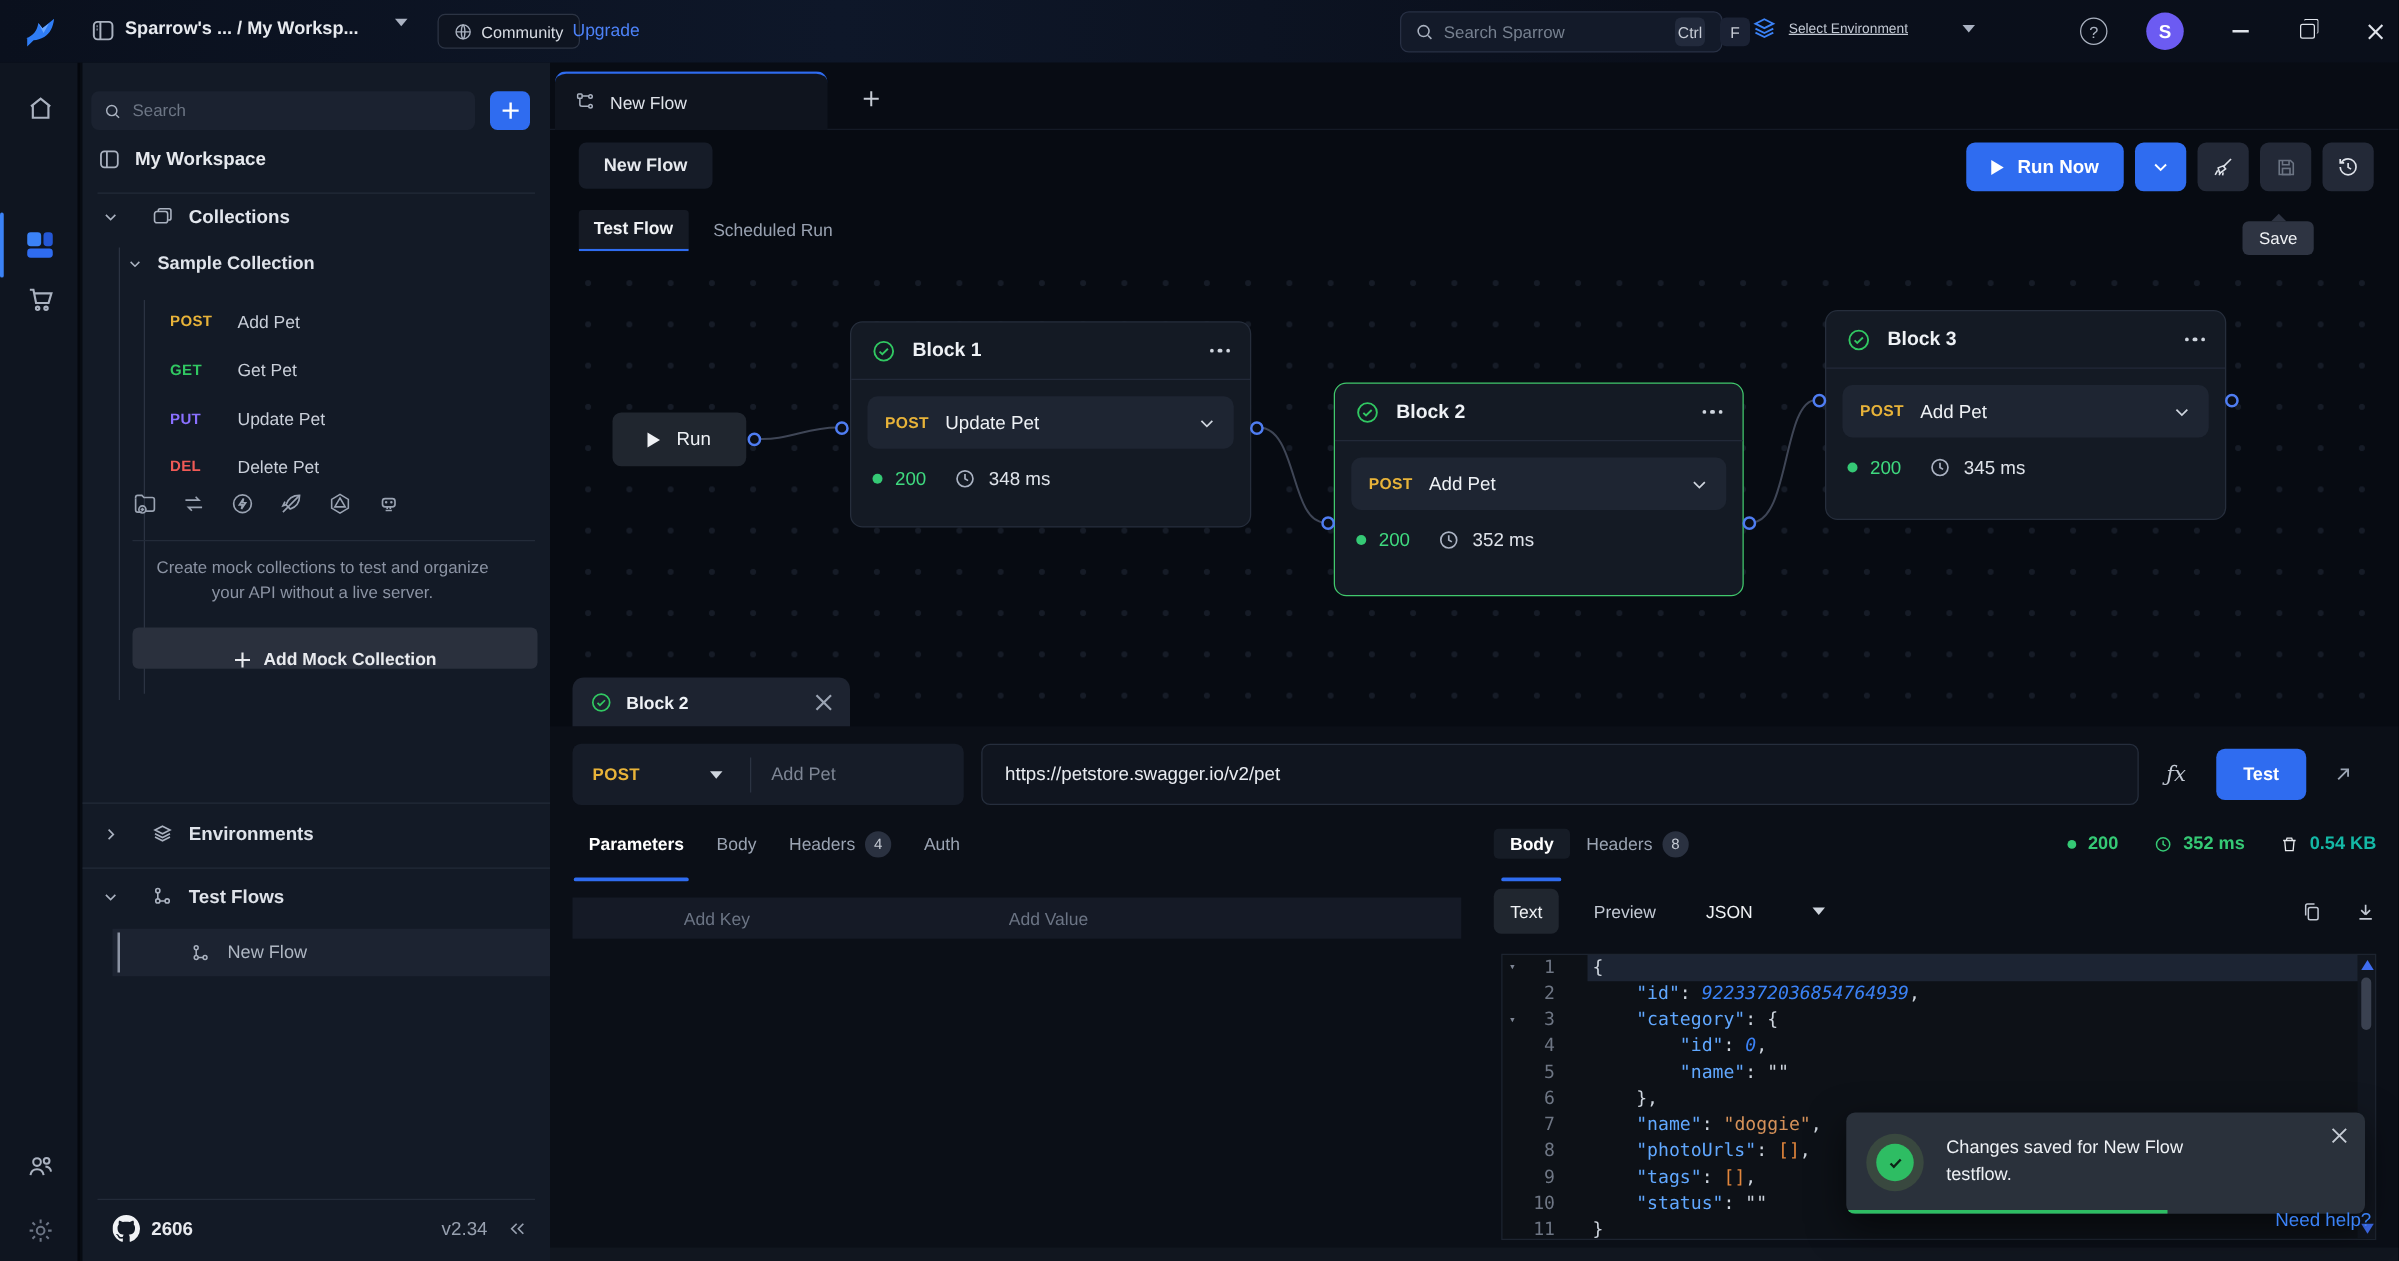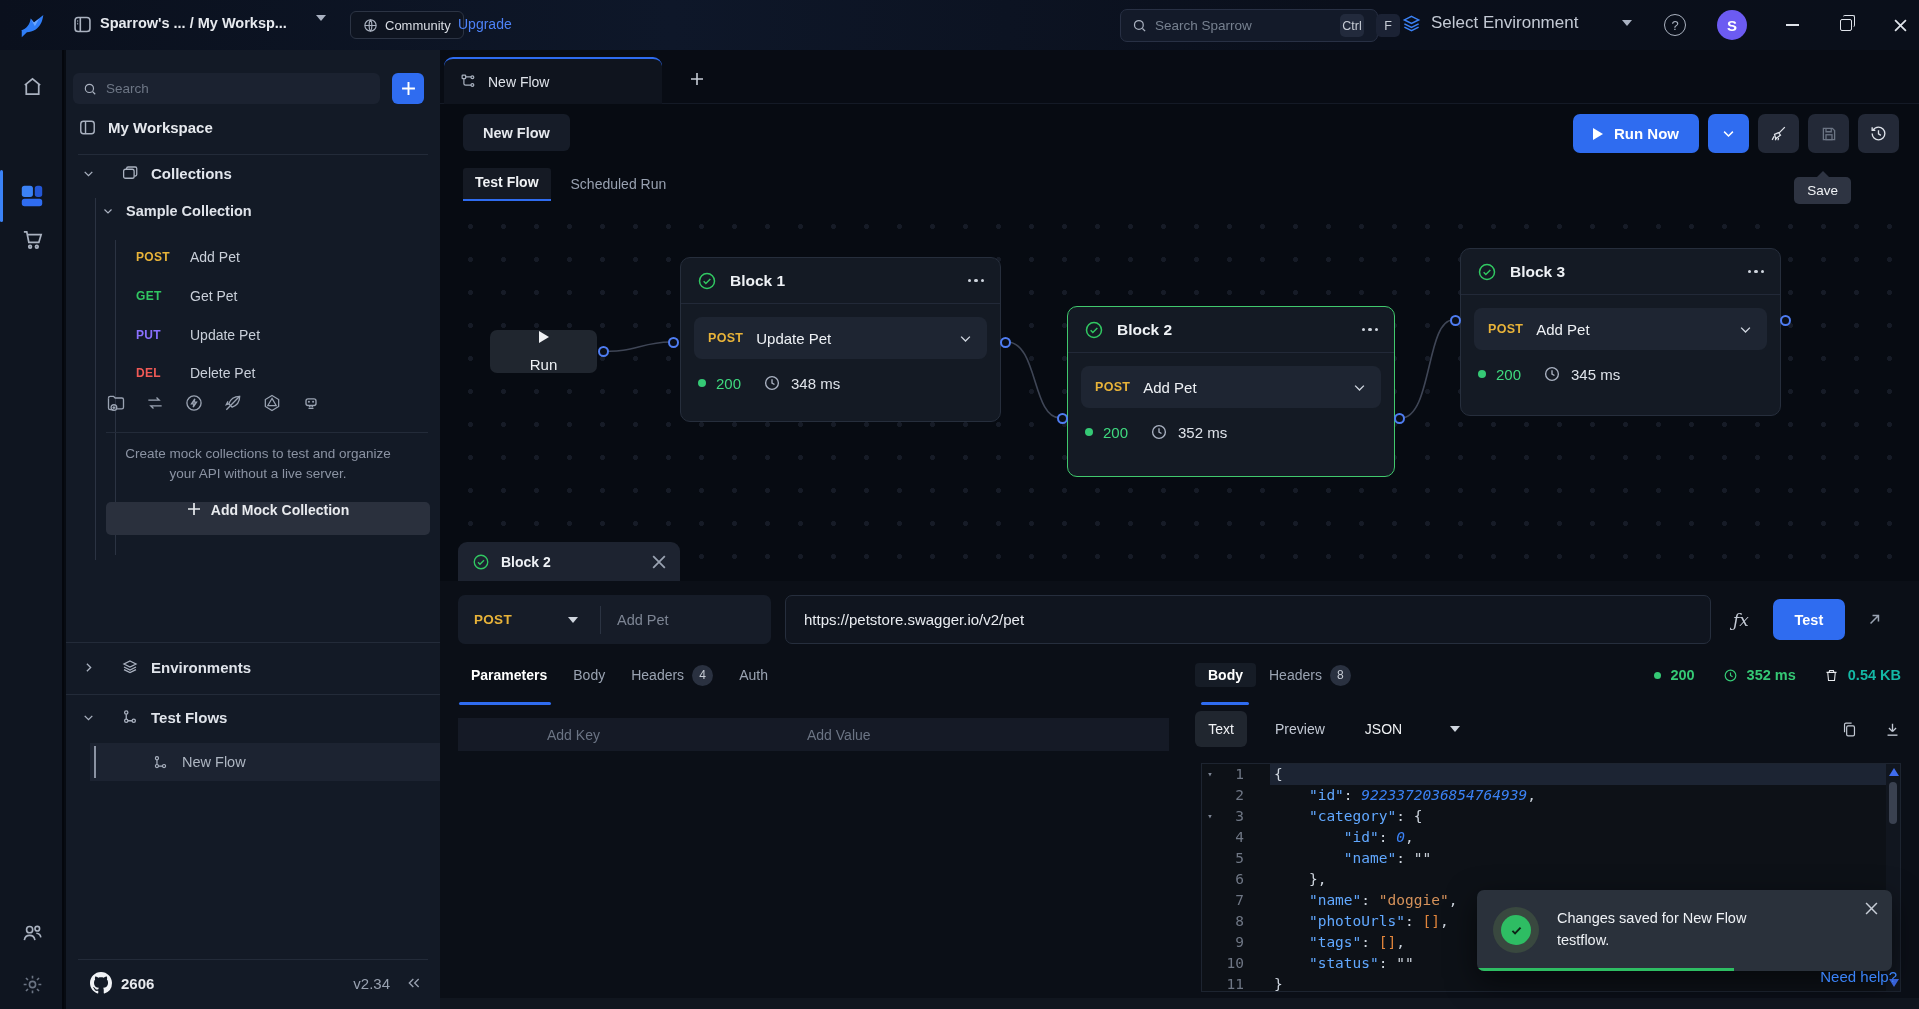--- a/index.html
+++ b/index.html
@@ -25,21 +25,21 @@
     display:flex; align-items:center; gap:7px; font-size:13px; color:#d9dde4; background:#0e1420; }
   .upgrade { position:absolute; left:458px; top:16px; font-size:14px; color:#4d82f8; cursor:pointer; }
   .tb-search { position:absolute; left:1120px; top:9px; width:258px; height:33px; background:#131a29; border:1px solid #28304100;
     border:1px solid #283044; border-radius:7px; display:flex; align-items:center; padding:0 6px 0 11px; gap:8px; }
   .tb-search input { flex:1; background:transparent; border:none; outline:none; color:#cdd3dd; font-size:13.5px; font-family:inherit; }
   .tb-search input::placeholder { color:#76808f; }
   .key { height:23px; min-width:24px; padding:0 7px; background:#222a3c; border-radius:5px; display:flex; align-items:center; justify-content:center;
     font-size:12.5px; color:#c8cdd6; }
   .key + .key { margin-left:4px; background:#1b2234; }
   .env { position:absolute; left:1402px; top:13px; display:flex; align-items:center; gap:10px; cursor:pointer; }
-  .env-label { font-size:17px; color:#c3c9d4; }
+  .env-label { font-size:11px; color:#c3c9d4;text-decoration:underline; }
   .env .caret-down { margin-left:34px; }
   .help-btn { position:absolute; left:1664px; top:14px; width:22px; height:22px; border:1.6px solid #aab2c0; border-radius:50%;
     display:flex; align-items:center; justify-content:center; font-size:13px; color:#aab2c0; }
   .avatar { position:absolute; left:1717px; top:10px; width:30px; height:30px; border-radius:50%; background:#6c5bf2; color:#fff;
     display:flex; align-items:center; justify-content:center; font-size:15px; font-weight:700; }
   .win-btn { position:absolute; top:12px; width:28px; height:26px; display:flex; align-items:center; justify-content:center; }
   .win-min { left:1778px; } .win-max { left:1832px; } .win-close { left:1886px; }
   .min-bar { width:13px; height:2px; background:#dfe3ea; }
   .max-shape { width:12px; height:12px; border:1.6px solid #dfe3ea; border-radius:2px; position:relative; }
   .max-shape::before { content:""; position:absolute; left:2px; top:-5px; width:11px; height:11px; border:1.6px solid #dfe3ea; border-left:none; border-bottom:none; border-radius:2px; }
@@ -64,21 +64,21 @@
   .sb-sample { left:36px; top:153px; gap:12px; font-size:14.5px; font-weight:700; color:#dfe3ea; }
   .treeline { position:absolute; width:1px; background:#2b3342; }
   .req-row { position:absolute; left:70px; height:30px; display:flex; align-items:center; gap:12px; }
   .method { width:42px; text-align:left; font-size:12px; font-weight:700; letter-spacing:.3px; }
   .m-post { color:#e8b339; } .m-get { color:#31c862; } .m-put { color:#8a70ff; } .m-del { color:#f05a56; }
   .req-label { font-size:14px; color:#c9cfd9; }
   .tool-row { position:absolute; left:38px; top:341px; display:flex; gap:15px; align-items:center; }
   .tool-row .tbtn { width:24px; height:24px; display:flex; align-items:center; justify-content:center; color:#9aa3b2; }
   .mock-hint { position:absolute; left:34px; top:394px; width:316px; text-align:center; font-size:13.5px; line-height:20px; color:#8b93a3; }
   .add-mock { position:absolute; left:40px; top:452px; width:324px; height:33px; background:#2a303d; border-radius:5px;
-    display:flex; align-items:flex-start; justify-content:center; gap:10px; font-size:14px; font-weight:700; color:#e8eaee; }
+    display:flex; align-items:flex-end; justify-content:center; gap:10px; font-size:14px; font-weight:700; color:#e8eaee; }
   .sb-env { left:16px; top:608px; gap:12px; font-size:15px; font-weight:600; color:#dfe3ea; }
   .sb-flows { left:16px; top:658px; gap:12px; font-size:15px; font-weight:600; color:#dfe3ea; }
   .newflow-row { position:absolute; left:24px; top:693px; width:350px; height:38px; background:#1c2331; display:flex; align-items:center; }
   .newflow-ind { position:absolute; left:4px; top:3px; bottom:3px; width:2px; background:#8b93a3; }
   .newflow-row .fl-ic { margin-left:62px; }
   .newflow-label { margin-left:13px; font-size:14.5px; color:#aeb6c2; }
   .gh-row { position:absolute; left:24px; right:18px; top:917px; height:32px; display:flex; align-items:center;justify-content:flex-end; }
   .gh-count { margin-left:9px; font-size:15px; font-weight:700; color:#e8eaee; }
   .gh-ver { margin-left:auto; font-size:15px; color:#98a1b0; }
   .gh-collapse { margin-left:16px; color:#98a1b0; }
@@ -109,21 +109,21 @@
   .flowtabs { position:absolute; left:23px; top:118px; display:flex; align-items:flex-end; gap:8px; }
   .ftab { padding:6px 12px 9px; font-size:14px; }
   .ftab.active { background:#151a24; color:#f0f2f5; font-weight:600; border-bottom:2.5px solid #2f6cf0; border-radius:3px 3px 0 0; }
   .ftab.idle { color:#98a1b0; }
 
   .canvas { position:absolute; left:0; right:0; top:150px; height:381px;
     background-image:radial-gradient(circle, #20273599 2.2px, transparent 2.6px); background-size:33px 33px; background-position:14px 10px; }
   .wires { position:absolute; left:0; top:0; z-index:1; pointer-events:none; }
 
   .run-node { position:absolute; left:50px; top:280px; width:107px; height:43px; background:#20262f; border-radius:7px;
-    display:flex; align-items:center; justify-content:center; gap:13px; z-index:2;flex-direction:column; }
+    display:flex; align-items:center; justify-content:center; gap:13px; z-index:2; }
   .run-node .play { border-left-color:#f0f2f5; }
   .run-label { font-size:15px; color:#eef1f5; }
 
   .block { position:absolute; background:#141a24; border:1px solid #262e3c; border-radius:10px; z-index:2; }
   .block.selected { border:1.5px solid #41c96d; }
   .blk-head { height:46px; display:flex; align-items:center; padding:0 16px; gap:13px; border-bottom:1px solid #222938; }
   .blk-title { font-size:15.5px; font-weight:600; color:#eef1f5; flex:1; }
   .dots3 { display:flex; gap:3px; }
   .dots3 i { width:3.5px; height:3.5px; border-radius:50%; background:#cfd5de; }
   .blk-req { margin:13px 13px 0; height:42px; background:#1e2532; border-radius:8px; display:flex; align-items:center; padding:0 14px; gap:13px; }

